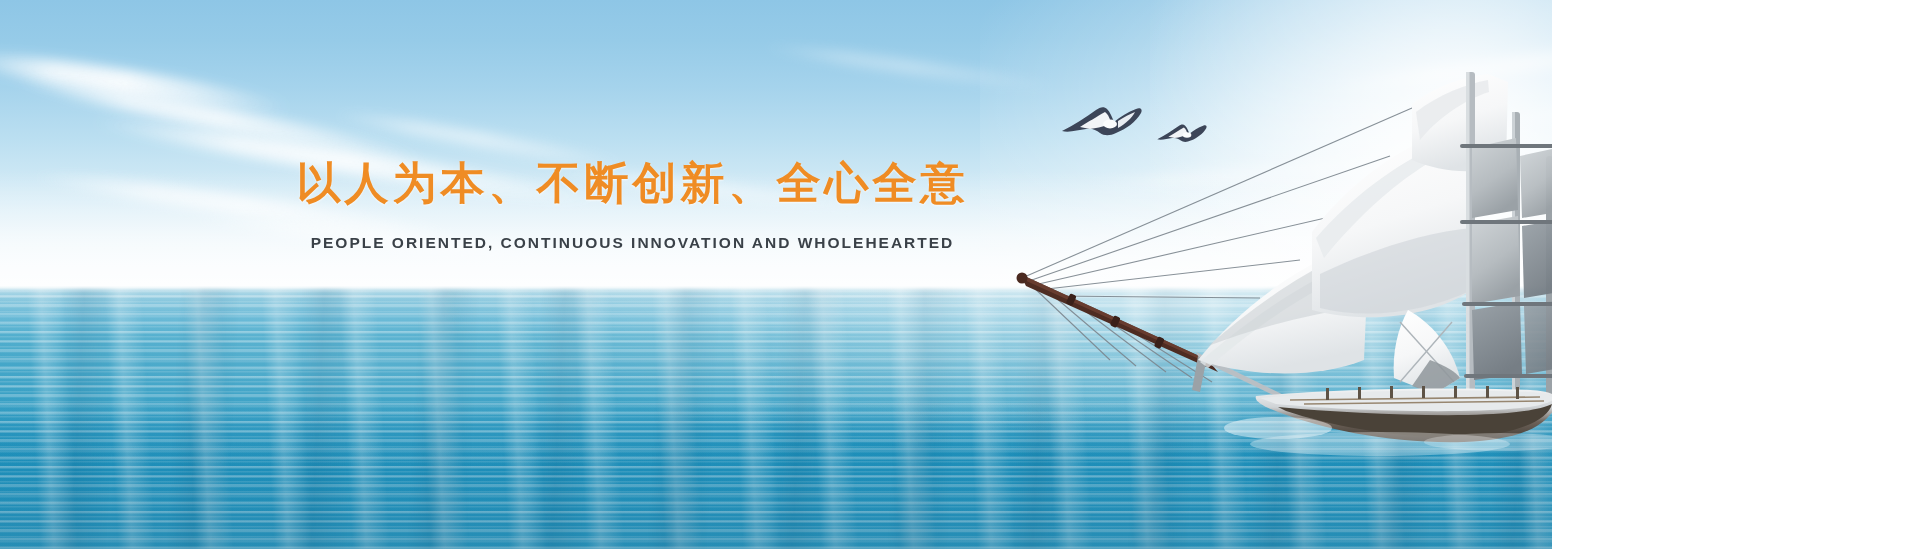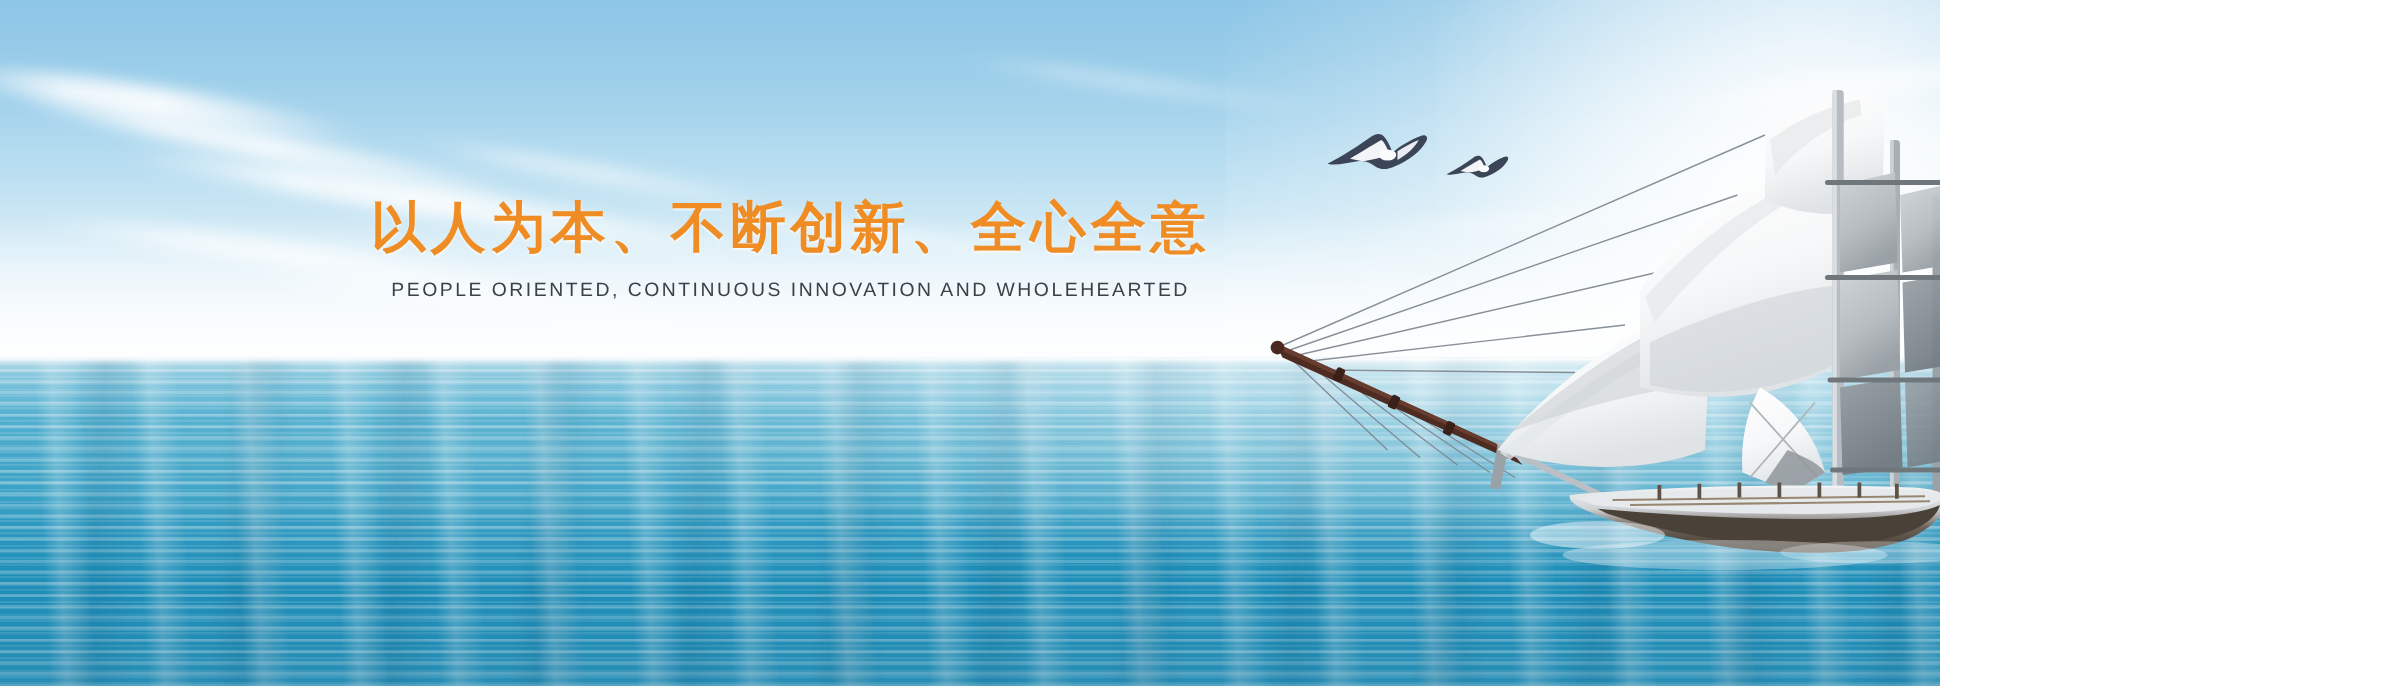--- a/index.html
+++ b/index.html
@@ -153,23 +153,23 @@
   .headline {
     font-size:44px;
     font-weight:bold;
     color:#ef8c24;
     letter-spacing:4px;
     line-height:1.25;
     text-shadow: 0 1px 2px rgba(255,255,255,0.75);
     white-space:nowrap;
   }
   .subhead {
-    margin-top:14px;
+    margin-top:24px;
     font-size:15.5px;
-    font-weight:400;
+    font-weight:700;
     color:#3a4148;
     letter-spacing:2.0px;
     white-space:nowrap;
   }
 
   
   .ship { position:absolute; left:960px; top:60px; width:600px; height:400px; z-index:15; }
   .ship svg { display:block; }
 
   .birds { position:absolute; left:1060px; top:95px; width:180px; height:70px; z-index:16; }

